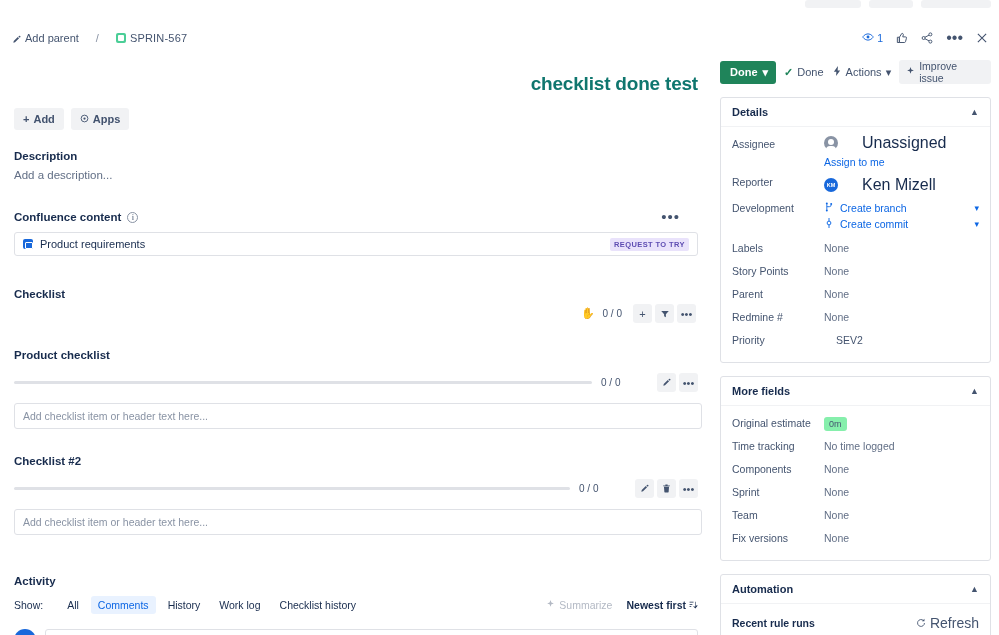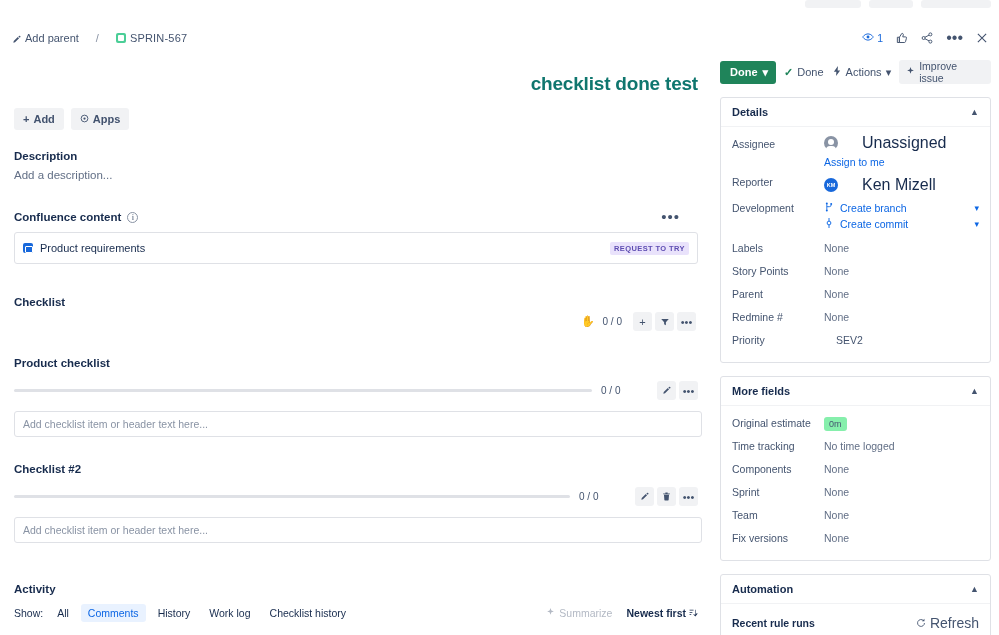--- a/index.html
+++ b/index.html
@@ -44,21 +44,21 @@
   .sec-label { font-size:11.5px; font-weight:700; color:#172b4d; }
   .desc-block { margin: 20px 0 0 2px; }
   .desc-placeholder { font-size:11.5px; color:#626f86; margin-top:7px; cursor:text; }
 
   
   .conf-head { display:flex; align-items:center; margin: 30px 14px 0 2px; }
   .conf-head .sec-label { margin-right:6px; }
   .info-ico { width:11px; height:11px; border:1px solid #8993a4; border-radius:50%; color:#8993a4;
               font-size:8px; line-height:9px; text-align:center; font-weight:700; font-family:"Liberation Serif", serif;}
   .dots-btn { margin-left:auto; font-size:15px; color:#44546f; letter-spacing:1px; line-height:10px; cursor:pointer; padding:0 4px;}
-  .conf-card { margin: 9px 0 0 2px; border:1px solid #dfe1e6; border-radius:3px; height:32px;
+  .conf-card { margin: 9px 0 0 2px; border:1px solid #dfe1e6; border-radius:3px; height:24px;
                display:flex; align-items:center; padding: 0 8px; }
   .conf-ico { width:10px; height:10px; border-radius:2px; background:#1868db; margin-right:7px; position:relative;}
   .conf-ico::after{content:"";position:absolute;left:2px;top:2.5px;width:6px;height:5px;border:1px solid #fff;border-radius:1px;}
   .conf-name { font-size:11px; color:#172b4d; }
   .try-badge { margin-left:auto; background:#e9e2fb; color:#5e4db2; font-size:7.5px; font-weight:700;
                letter-spacing:.4px; padding:2px 4px; border-radius:2px; }
 
   
   .cl-title { font-size:11.5px; font-weight:700; margin: 32px 0 0 2px; }
   .cl-toolbar { display:flex; align-items:center; justify-content:flex-end; gap:3px; margin-top:4px; padding-right:2px;}
@@ -74,21 +74,21 @@
   .cl-prog-count { font-size:10px; color:#44546f; margin-left:9px; }
   .cl-actions { margin-left:auto; display:flex; gap:3px; }
   .cl-input { display:block; width:688px; height:22px; margin: 11px 0 0 2px;
               border:1px solid #dfe1e6; border-radius:3px; background:#fff;
               font-size:10.5px; color:#7a869a; font-family:inherit; padding:12px 8px; }
   .cl-input::placeholder { color:#8993a4; }
 
   
   .act-title { font-size:11.5px; font-weight:700; margin: 40px 0 0 2px; }
   .act-row { display:flex; align-items:center; gap:5px; margin: 9px 0 0 2px; }
-  .show-lbl { font-size:10.5px; color:#172b4d; margin-right:2px;}
+  .show-lbl { font-size:10.5px; color:#172b4d; margin-right:12px;}
   .tabpill { font-size:10.5px; padding:3px 7px; border-radius:3px; background:transparent; color:#172b4d;
              border:none; cursor:pointer; font-family:inherit; }
   .tabpill.active { background:#e9f2ff; color:#0c66e4; }
   .act-right { margin-left:auto; display:flex; align-items:center; gap:14px; }
   .summ-btn { display:inline-flex; align-items:center; gap:4px; font-size:10.5px; color:#b3b9c4; cursor:default; }
   .newest { display:inline-flex; align-items:center; gap:3px; font-size:10.5px; font-weight:700; color:#172b4d; cursor:pointer;}
 
   .comment-row { display:flex; gap:9px; margin: 15px 0 0 2px; }
   .avatar { width:22px; height:22px; border-radius:50%; background:#1868db; color:#fff;
             font-size:8px; font-weight:700; display:flex; align-items:center; justify-content:center; flex:0 0 auto;}

